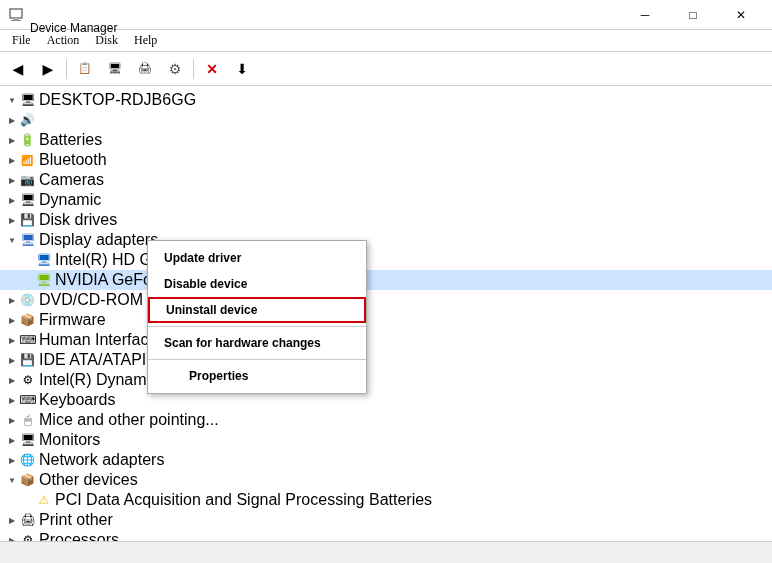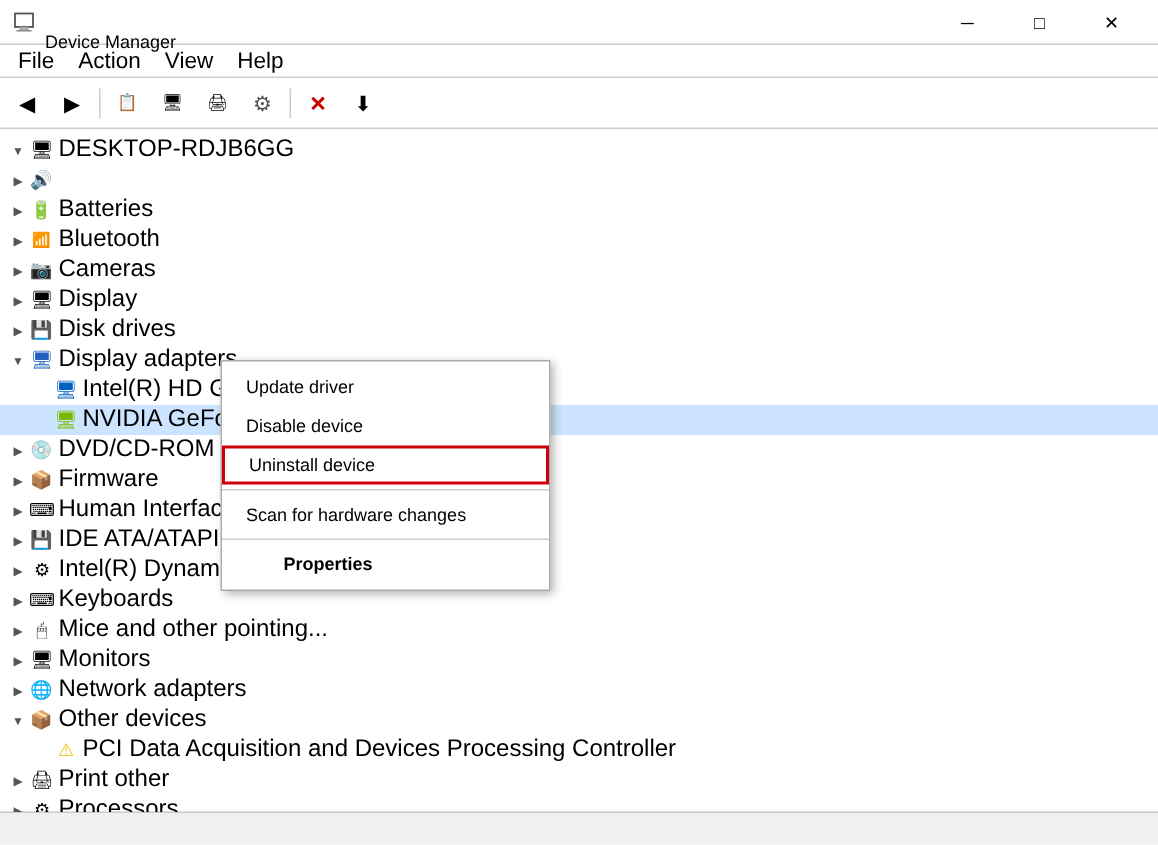--- a/index.html
+++ b/index.html
@@ -51,22 +51,23 @@
     .menu-bar {
       background: #fff;
       height: 22px;
       display: flex;
       align-items: center;
       padding: 0 4px;
       border-bottom: 1px solid #ccc;
     }
     .menu-item {
       padding: 2px 8px;
-      font-size: 15px;
+      font-size: 12px;
       cursor: pointer;
+      font-family: Liberation Serif, serif;
     }
 
     
     .toolbar {
       background: #fff;
       height: 34px;
       display: flex;
       align-items: center;
       padding: 0 4px;
       border-bottom: 1px solid #ccc;
@@ -148,20 +149,21 @@
       width: 220px;
       z-index: 100;
       padding: 4px 0;
     }
     .ctx-item {
       height: 26px;
       display: flex; align-items: center;
       padding: 0 16px;
       font-size: 12px;
       cursor: pointer;
+      font-weight: bold;
     }
     .ctx-item.bold { font-weight: bold; margin-left: 25px; }
     .ctx-sep {
       height: 1px;
       background: #ccc;
       margin: 3px 0;
     }
     .ctx-uninstall {
       border: 2px solid #d0000a;
       background: #fff;
@@ -198,21 +200,21 @@
   <div class="title-controls">
     <button class="title-btn">─</button>
     <button class="title-btn">□</button>
     <button class="title-btn close">✕</button>
   </div>
 </div>
 
 <div class="menu-bar">
   <div class="menu-item">File</div>
   <div class="menu-item">Action</div>
-  <div class="menu-item">View</div>
+  <div class="menu-item">Disk</div>
   <div class="menu-item">Help</div>
 </div>
 
 <div class="toolbar">
   <button class="toolbar-btn">◀</button>
   <button class="toolbar-btn">▶</button>
   <div class="toolbar-sep"></div>
   <button class="toolbar-btn" style="font-size:11px;">📋</button>
   <button class="toolbar-btn" style="font-size:11px;">🖥</button>
   <button class="toolbar-btn" style="font-size:11px;">🖨</button>
@@ -256,21 +258,21 @@
       <div class="indent" style="width:4px"></div>
       <div class="expand-btn">▶</div>
       <div class="tree-icon">📷</div>
       <span class="tree-label">Cameras</span>
     </div>
 
     <div class="tree-item">
       <div class="indent" style="width:4px"></div>
       <div class="expand-btn">▶</div>
       <div class="tree-icon">🖥</div>
-      <span class="tree-label">Display</span>
+      <span class="tree-label">Dynamic</span>
     </div>
 
     <div class="tree-item">
       <div class="indent" style="width:4px"></div>
       <div class="expand-btn">▶</div>
       <div class="tree-icon">💾</div>
       <span class="tree-label">Disk drives</span>
     </div>
 
     <div class="tree-item">
@@ -361,21 +363,21 @@
       <div class="indent" style="width:4px"></div>
       <div class="expand-btn">▼</div>
       <div class="tree-icon">📦</div>
       <span class="tree-label">Other devices</span>
     </div>
 
     <div class="tree-item">
       <div class="indent" style="width:20px"></div>
       <div class="expand-btn" style="visibility:hidden">▶</div>
       <div class="tree-icon icon-warn">⚠</div>
-      <span class="tree-label">PCI Data Acquisition and Devices Processing Controller</span>
+      <span class="tree-label">PCI Data Acquisition and Signal Processing Batteries</span>
     </div>
 
     <div class="tree-item">
       <div class="indent" style="width:4px"></div>
       <div class="expand-btn">▶</div>
       <div class="tree-icon">🖨</div>
       <span class="tree-label">Print other</span>
     </div>
 
     <div class="tree-item">

